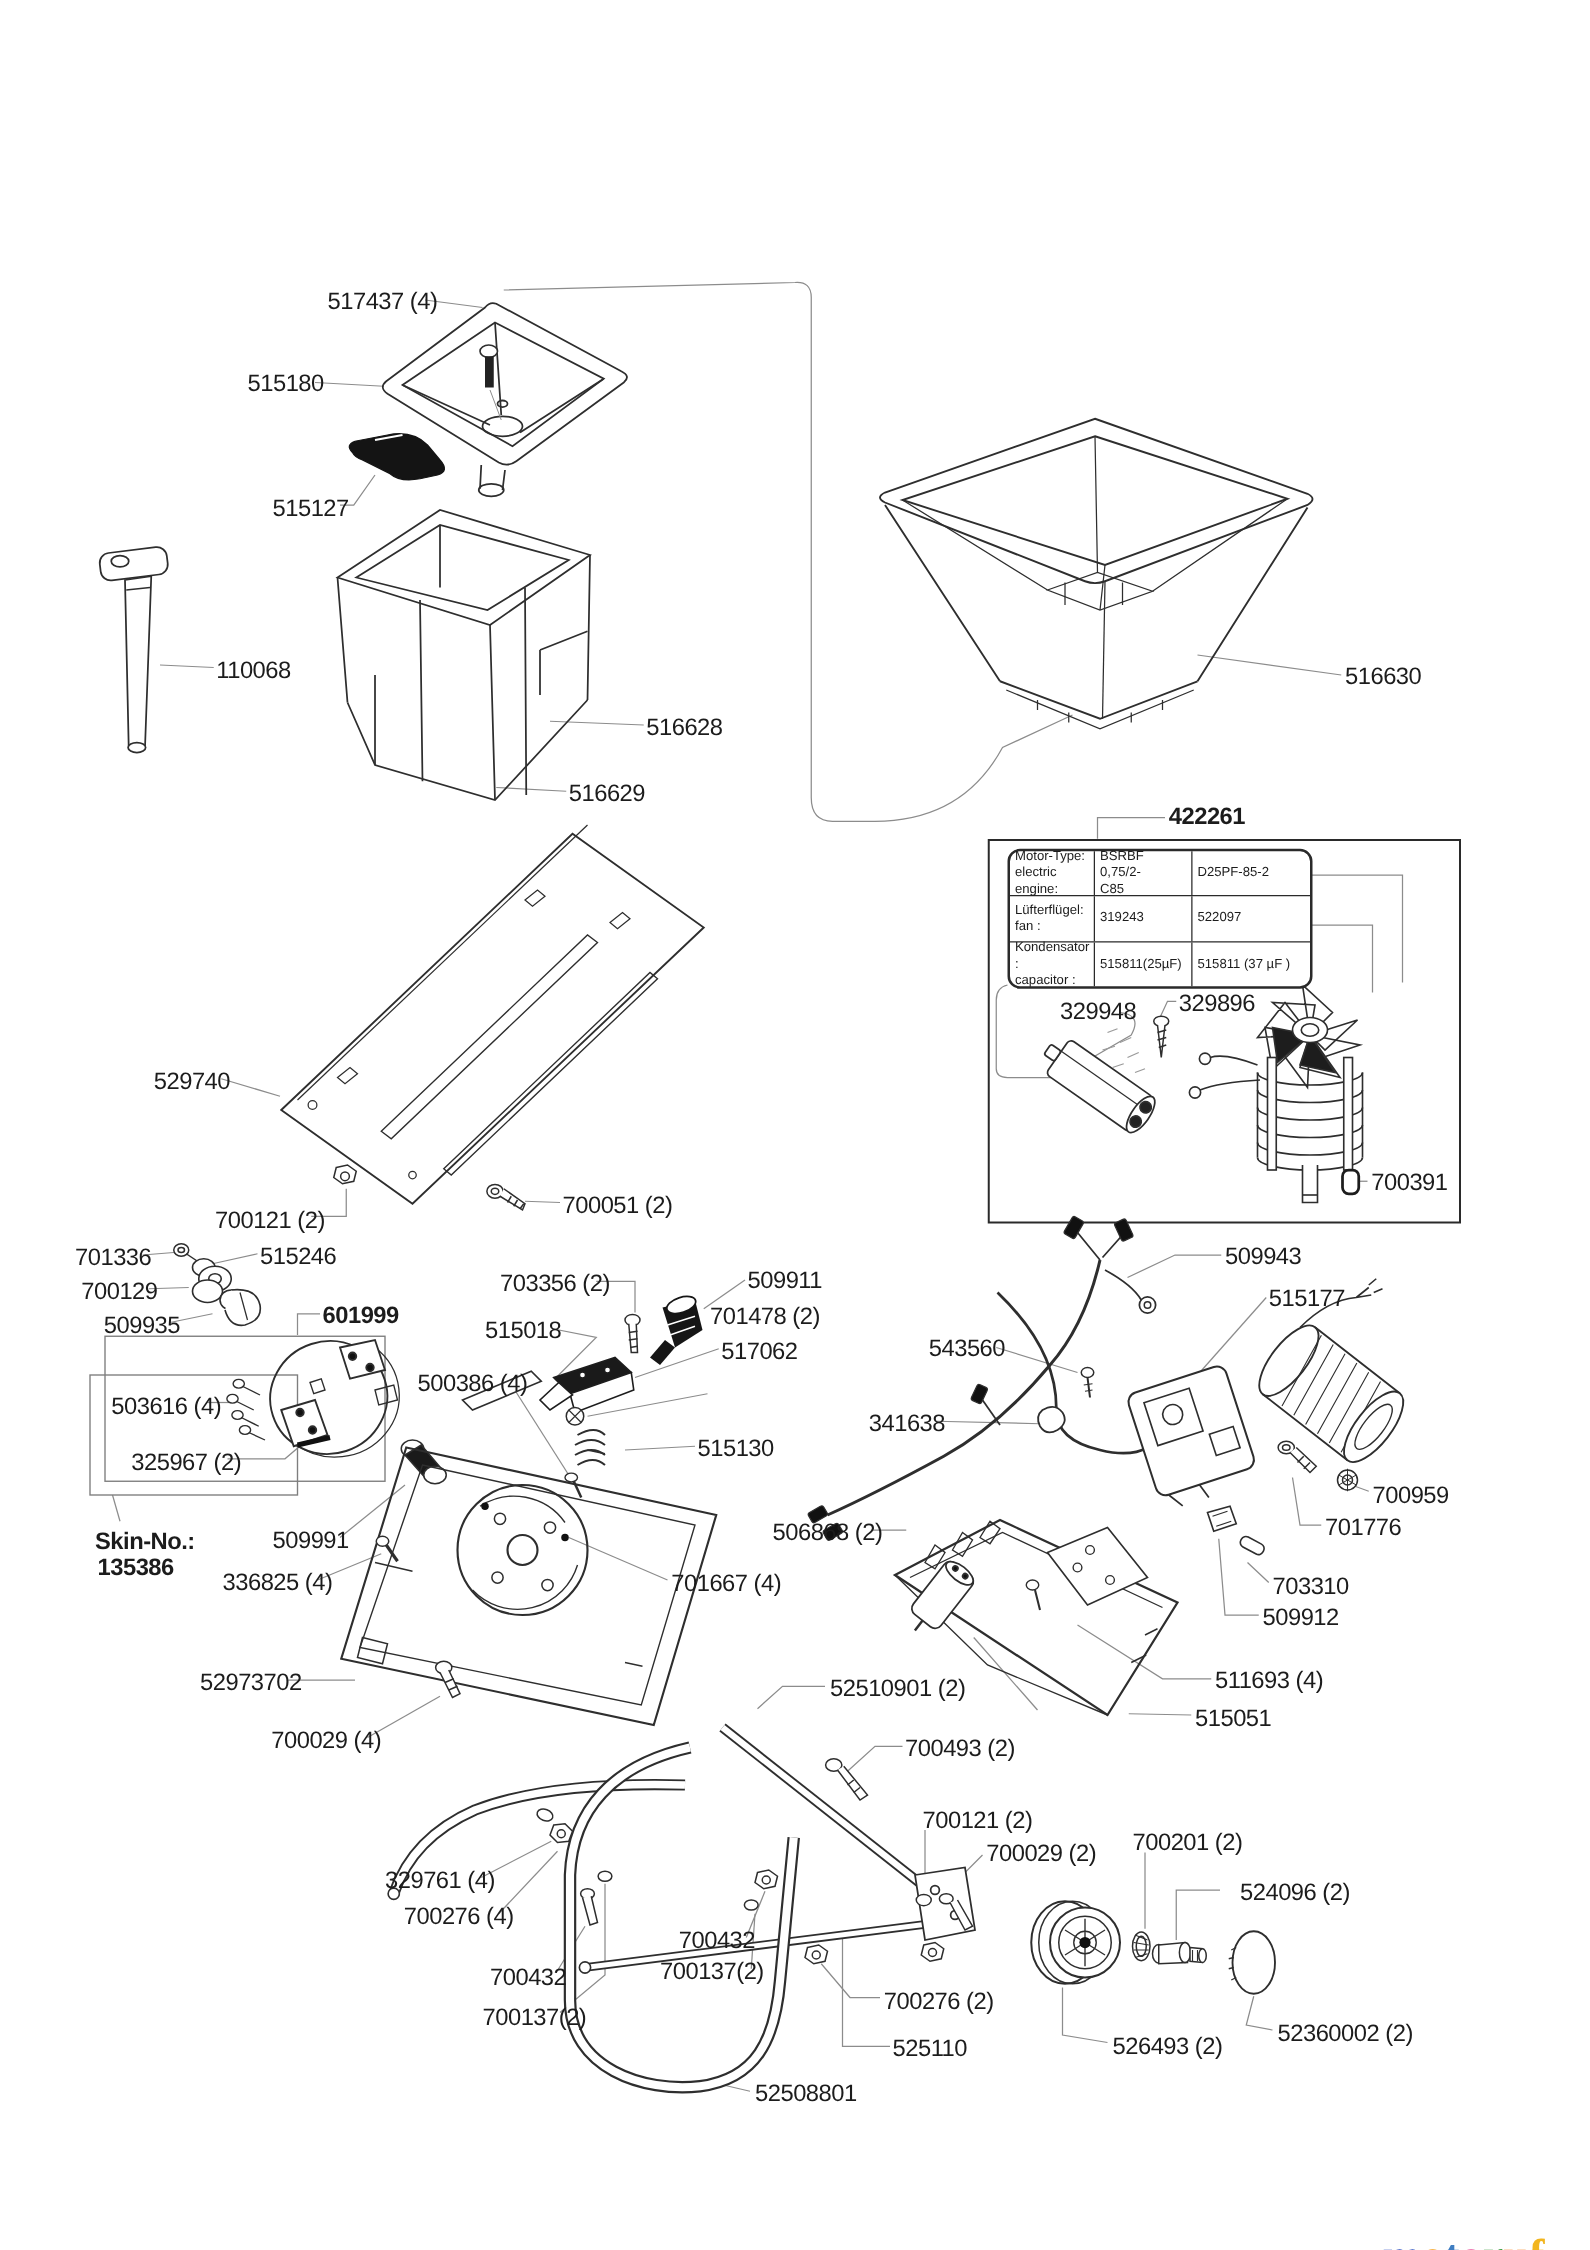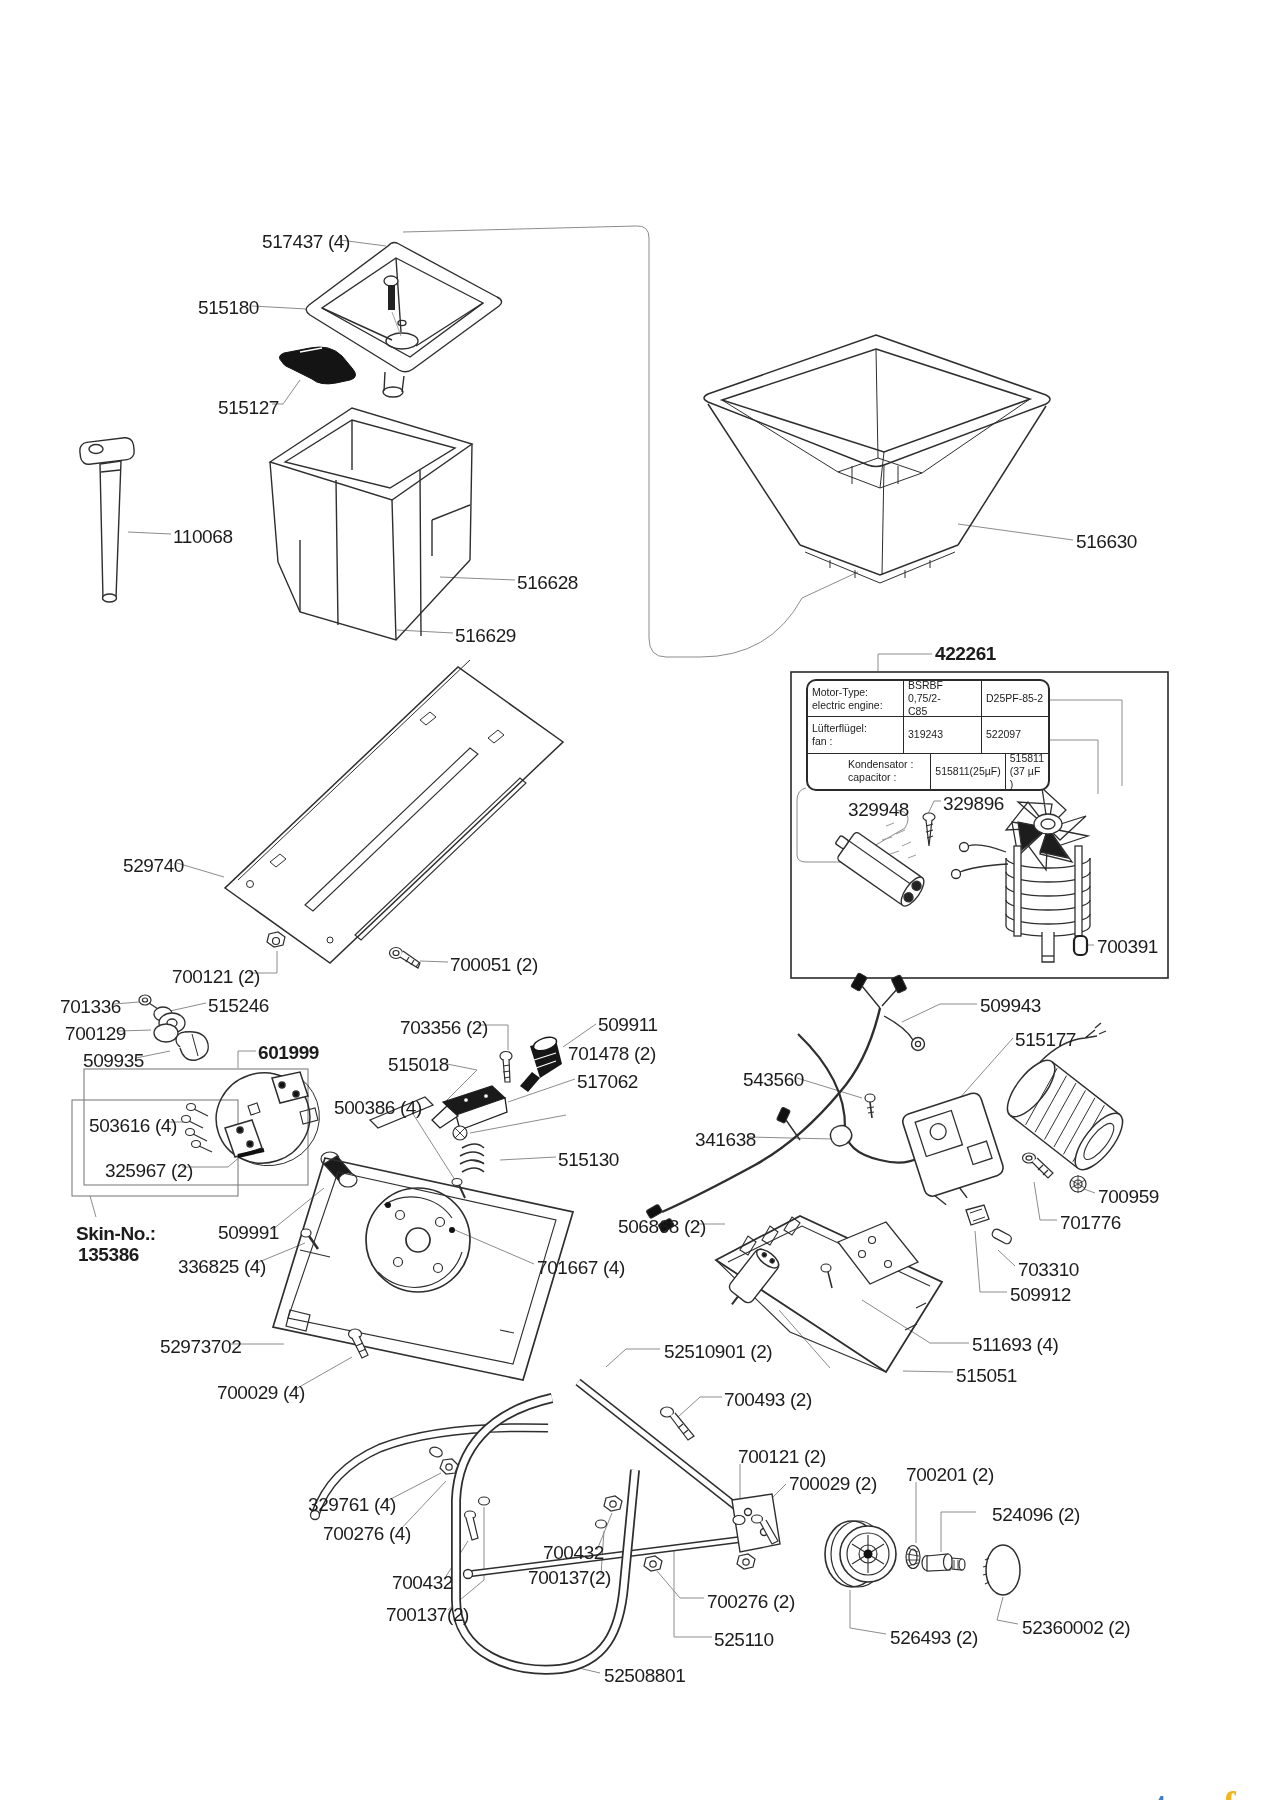--- a/index.html
+++ b/index.html
@@ -4,23 +4,23 @@
 <style>
   html,body{margin:0;padding:0;background:#ffffff;}
   #stage{position:relative;width:1272px;height:1800px;background:#ffffff;overflow:hidden;
          font-family:"Liberation Sans",sans-serif;}
   #art{position:absolute;left:0;top:0;}
   .lbl{position:absolute;font-size:19px;letter-spacing:-0.4px;color:#1c1c1c;white-space:nowrap;}
   .lbl.b{font-weight:700;}
   .tbl{position:absolute;border:2px solid #2a2a2a;border-radius:10px;display:flex;flex-direction:column;
        font-size:10.5px;line-height:1.25;color:#1c1c1c;background:#fff;box-sizing:border-box;}
   .trow{flex:1;display:flex;border-bottom:1px solid #2a2a2a;min-height:0;}
-  .trow:last-child{border-bottom:none;margin-left:36px;}
+  .trow:last-child{border-bottom:none;}
   .tc{border-right:1px solid #2a2a2a;padding:2px 4px;white-space:pre-line;display:flex;align-items:center;box-sizing:border-box;}
-  .tc.c0{width:96px;} .tc.c1{width:78px;} .tc.c2{flex:1;border-right:none;}
+  .tc.c0{width:68px;} .tc.c1{width:78px;} .tc.c2{flex:1;border-right:none;}
   #logo{position:absolute;left:1106px;top:1752px;font-family:"Liberation Serif",serif;
         font-weight:700;font-size:37px;letter-spacing:0;margin-top:32px;}
   #logo .sfx{font-size:19px;color:#4a4a4a;font-weight:700;}
 </style>
 </head>
 <body>
 
 <div id="stage">
 
 <svg id="art" width="1272" height="1800" viewBox="0 0 1272 1800">

